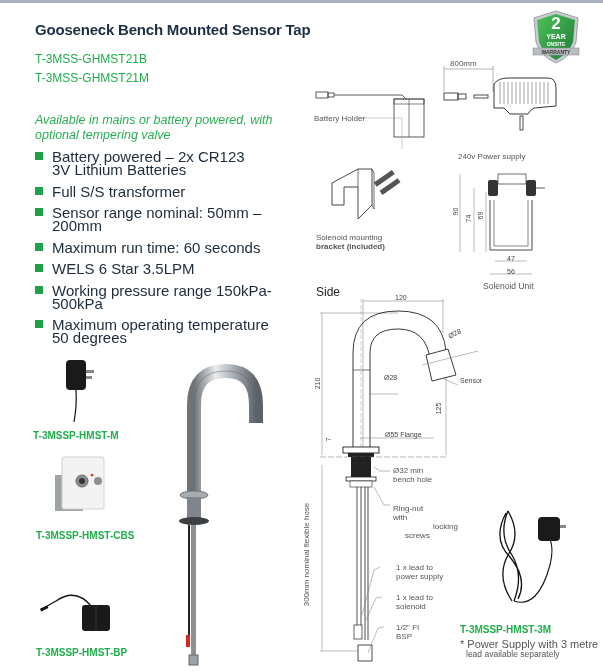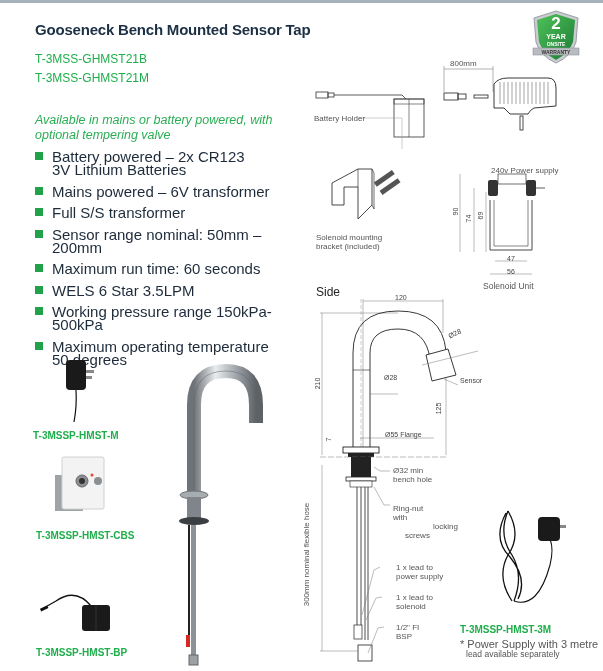--- a/index.html
+++ b/index.html
@@ -42,21 +42,21 @@
   <div class="abs" style="left:0;top:4px;width:48px;text-align:center;font-size:17px;font-weight:bold;color:#fff;">2</div>
   <div class="abs" style="left:0;top:23px;width:48px;text-align:center;font-size:7px;font-weight:bold;color:#fff;">YEAR</div>
   <div class="abs" style="left:0;top:31px;width:48px;text-align:center;font-size:5px;font-weight:bold;color:#fff;">ONSITE</div>
   <div class="abs" style="left:0;top:39px;width:48px;text-align:center;font-size:5px;font-weight:bold;color:#333;">WARRANTY</div>
 </div>
 
 <div class="abs tagline">Available in mains or battery powered, with optional tempering valve</div>
 
 <ul class="features">
   <li><span class="bullet"></span><span>Battery powered – 2x CR123</span><br><span>3V Lithium Batteries</span></li>
-  <li><span class="bullet"></span><span>Mains powered – 6V transformer</span></li>
+  <li><span class="bullet"></span></li>
   <li><span class="bullet"></span><span>Full S/S transformer</span></li>
   <li><span class="bullet"></span><span>Sensor range nominal: 50mm – 200mm</span></li>
   <li><span class="bullet"></span><span>Maximum run time: 60 seconds</span></li>
   <li><span class="bullet"></span><span>WELS 6 Star 3.5LPM</span></li>
   <li><span class="bullet"></span><span>Working pressure range 150kPa-500kPa</span></li>
   <li><span class="bullet"></span><span>Maximum operating temperature</span><br><span>50 degrees</span></li>
 </ul>
 
 <svg style="left:62px; top:358px;" width="40" height="65">
   <rect x="4" y="2" width="20" height="30" rx="4" fill="#1a1a1a"></rect>
@@ -135,33 +135,33 @@
       <line x1="90" y1="20" x2="90" y2="42"></line>
       <line x1="94" y1="20" x2="94" y2="42"></line>
       <line x1="98" y1="20" x2="98" y2="42"></line>
       <line x1="102" y1="20" x2="102" y2="42"></line>
       <line x1="106" y1="20" x2="106" y2="42"></line>
       <line x1="110" y1="20" x2="110" y2="42"></line>
   </g>
   <rect x="82" y="54" width="3" height="14" fill="none" stroke="#222" stroke-width="0.8"></rect>
 </svg>
 <div class="abs small-label" style="left:450px; top:59px;">800mm</div>
-<div class="abs small-label" style="left:458px; top:166px;margin-left:33px;">240v Power supply</div>
+<div class="abs small-label" style="left:458px; top:152px;">240v Power supply</div>
 
 <svg style="left:328px; top:165px;" width="75" height="60">
   <path d="M4 18 L30 4 L44 4 L44 40 L30 54 L30 22 L16 22 L16 40 L4 40 Z" fill="#fff" stroke="#333" stroke-width="0.9"></path>
   <path d="M30 4 L30 22" stroke="#333" stroke-width="0.7"></path>
   <path d="M44 4 L46 8 L46 44 L44 40" fill="none" stroke="#333" stroke-width="0.7"></path>
   <g transform="rotate(-35 58 14)">
     <rect x="46" y="10" width="22" height="5" fill="#555"></rect>
     <rect x="46" y="20" width="22" height="5" fill="#555"></rect>
   </g>
 </svg>
 <div class="abs small-label" style="left:316px; top:233px;">Solenoid mounting</div>
-<div class="abs small-label" style="left:316px; top:242px;">bracket (included)</div>
+<div class="abs small-label" style="left:316px; top:242px;font-weight:bold;">bracket (included)</div>
 
 <svg style="left:450px; top:170px;" width="100" height="110">
   <line x1="10" y1="4" x2="10" y2="82" stroke="#777" stroke-width="0.5"></line>
   <line x1="24" y1="18" x2="24" y2="82" stroke="#777" stroke-width="0.5"></line>
   <line x1="36" y1="22" x2="36" y2="82" stroke="#777" stroke-width="0.5"></line>
   <rect x="48" y="4" width="28" height="10" fill="#fff" stroke="#333" stroke-width="0.7"></rect>
   <rect x="38" y="10" width="10" height="16" rx="2" fill="#333"></rect>
   <rect x="76" y="10" width="10" height="16" rx="2" fill="#333"></rect>
   <line x1="86" y1="18" x2="95" y2="18" stroke="#333" stroke-width="0.8"></line>
   <path d="M40 30 L40 80 L82 80 L82 30" fill="none" stroke="#333" stroke-width="0.9"></path>

